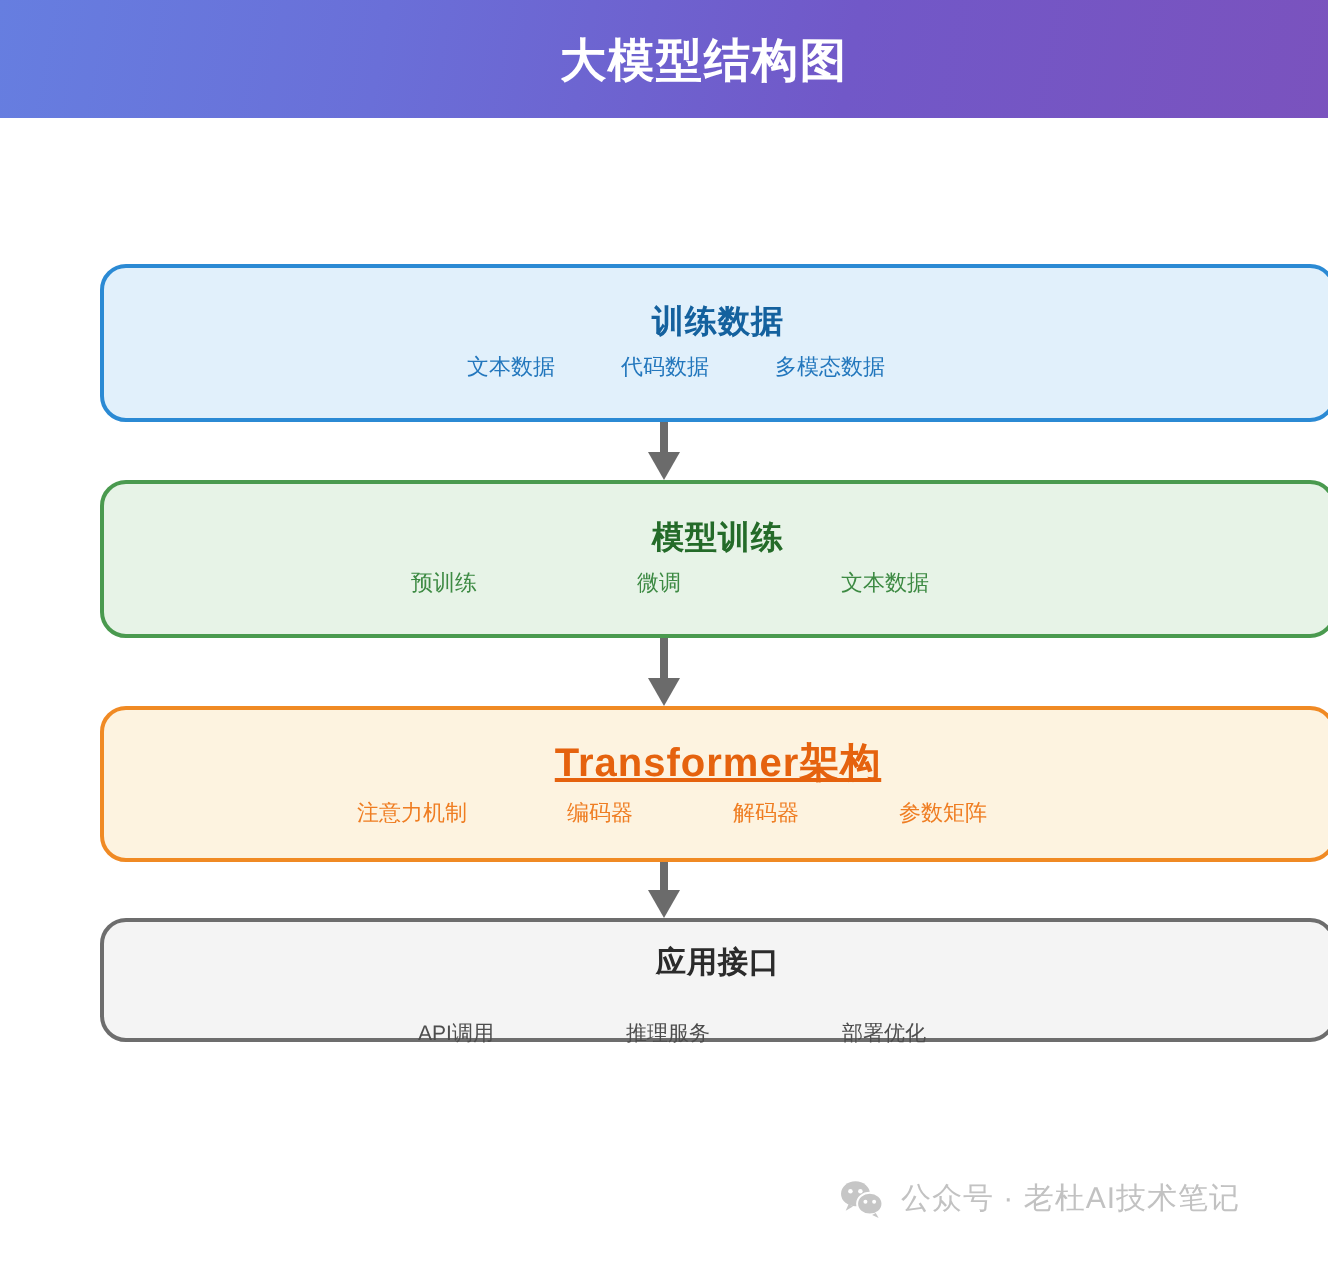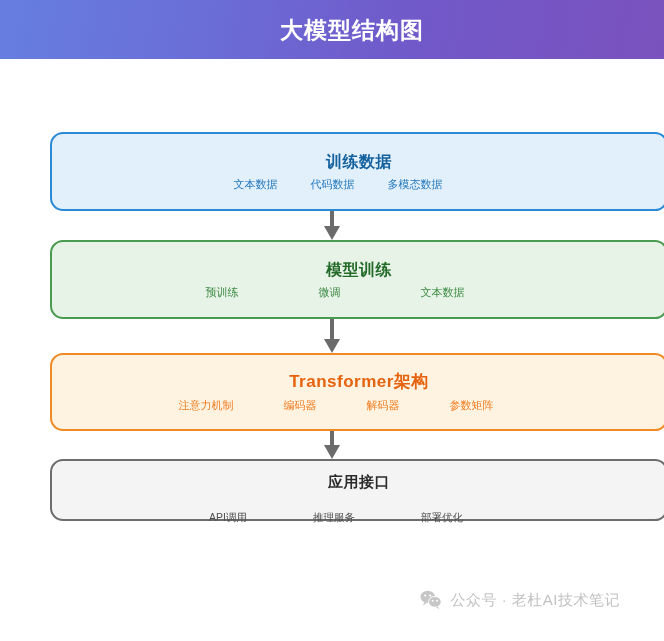--- a/index.html
+++ b/index.html
@@ -105,21 +105,21 @@
   #card-model        { top: 181px; height: 79px; }
   #card-transformer  { top: 294px; height: 78px; }
   #card-api          { top: 400px; height: 62px; }
 
   
   #card-training    .tag-row { gap: 33px;  padding-right: 42px; }
   #card-model       .tag-row { gap: 80px;  padding-right: 48px; }
   #card-transformer .tag-row { gap: 50px;  padding-right: 46px; }
   #card-api         .tag-row { gap: 66px;  padding-right: 46px; }
 
-  #card-transformer .card-title { font-size: 17px; }
+  #card-transformer .card-title { font-size: 20px; text-decoration: underline; }
   #card-api .card-title { font-size: 15px; margin-bottom: 7px; }
   #card-api .tag-row { font-size: 10.5px; margin-top: 14px; }
 
   
   .arrow {
     position: absolute;
     left: 324px;
     width: 16px;
   }
   .arrow .stem {

